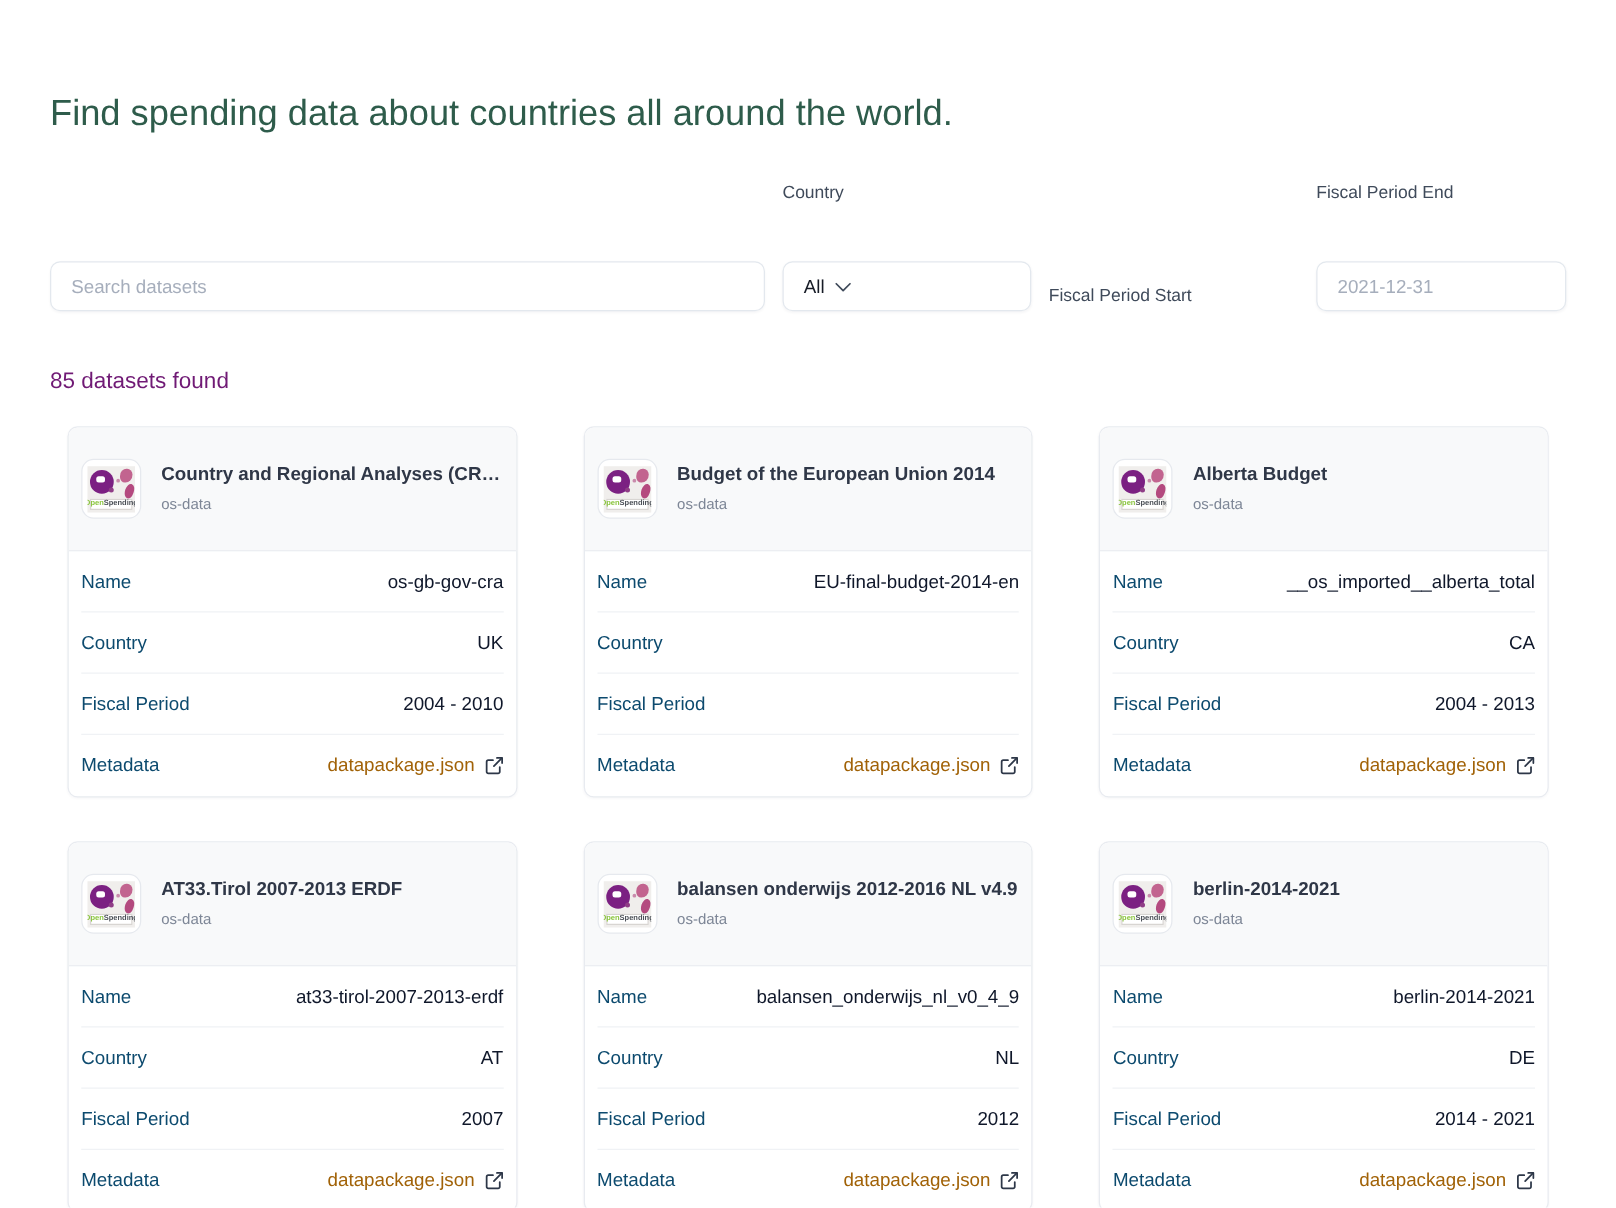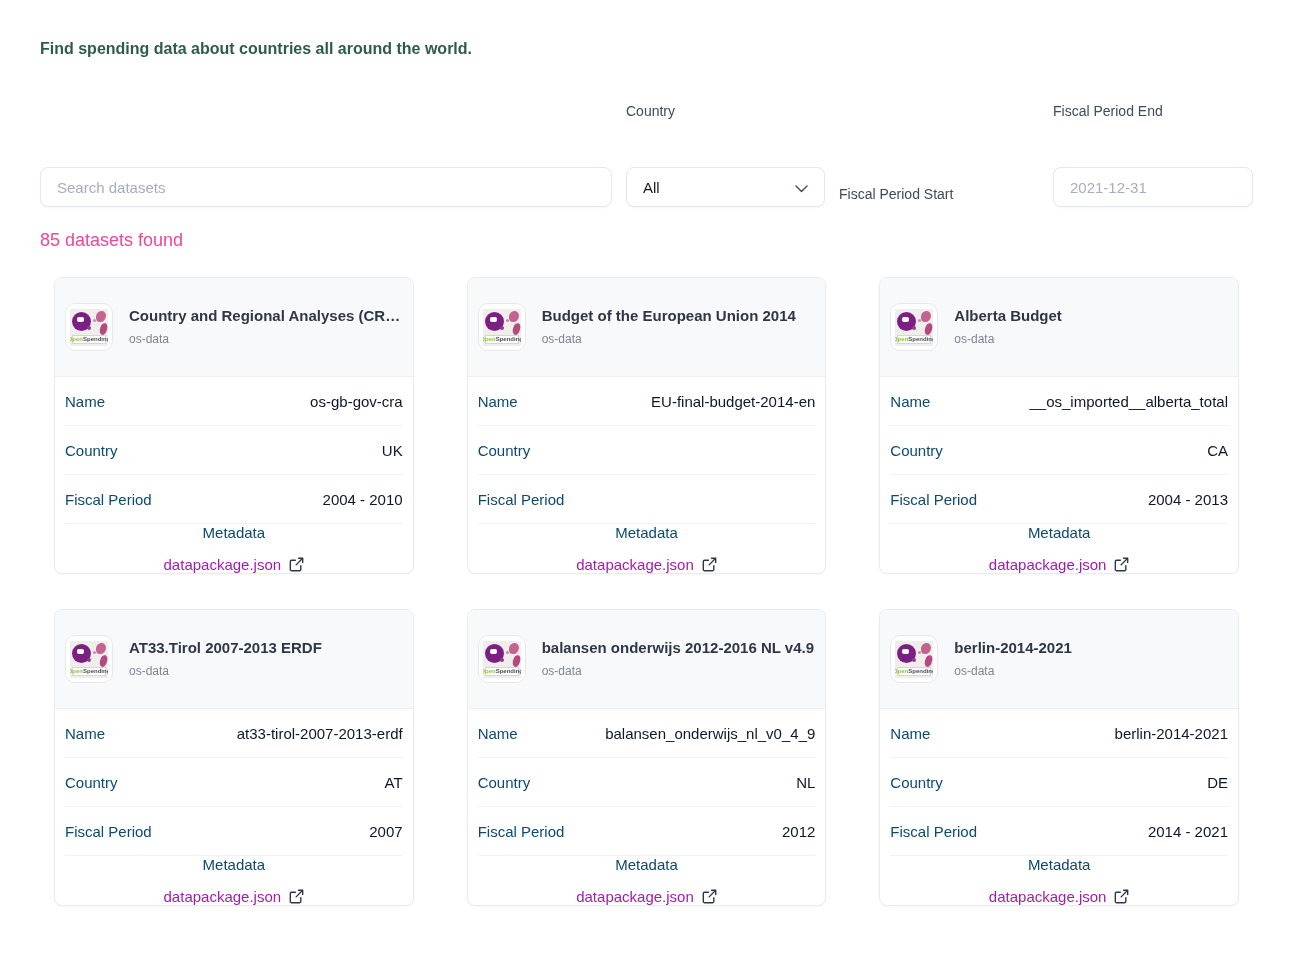--- a/index.html
+++ b/index.html
@@ -14,25 +14,26 @@
 
   h1.page-title {
     font-size: 44px;
     font-weight: 600;
     letter-spacing: -0.5px;
     color: var(--accent-green, #14976C);
     line-height: 48px;
     margin-bottom: 18px;
   }
   .page-subtitle {
-    font-size: 16px;
-    font-weight: 700;
+    font-size: 29px;
+    font-weight: 400;
     color: var(--subtitle-green, #2E5C4B);
     line-height: 30px;
     margin-bottom: 40px;
+    margin-top: 42px;
   }
 
   
   .filters { display: flex; gap: 14px; align-items: flex-end; }
   .filter-search { flex: 1; }
   .filter { display: flex; flex-direction: column; }
   .filter-label {
     font-size: 14px;
     color: #3f4a5a;
     margin-bottom: 6px;
@@ -51,30 +52,30 @@
     width: 100%;
     outline: none;
     margin-top: 43px;
   }
   input.control::placeholder { color: #a6aebc; opacity: 1; }
   .filter-country { width: 199px; }
   .filter-date { width: 200px; }
   .select-box {
     display: flex;
     align-items: center;
-    justify-content: space-between;
+    justify-content: flex-start;
     cursor: pointer;
   }
   .select-box svg { flex-shrink: 0; margin-left: 8px; }
 
   .results-count {
-    margin-top: 23px;
+    margin-top: 45px;
     margin-bottom: 26px;
     font-size: 18px;
-    color: #ec4899;
+    color: #701a75;
     line-height: 21px;
   }
 
   
   .grid {
     margin: 0 14px;
     display: grid;
     grid-template-columns: repeat(3, 1fr);
     column-gap: 53px;
     row-gap: 35px;
@@ -170,28 +171,28 @@
   
   .card-body { padding: 0 10px; }
   .field-row {
     height: 49px;
     display: flex;
     align-items: center;
     justify-content: space-between;
     border-bottom: 1px solid #f0f2f5;
     font-size: 15px;
   }
-  .field-row:last-child { border-bottom: none; flex-direction: column; }
+  .field-row:last-child { border-bottom: none; }
   .field-label { color: #0c4a6e; }
   .field-value { color: #0f172a; }
   .meta-link {
     display: inline-flex;
     align-items: center;
     gap: 8px;
-    color: #a21caf;
+    color: #a16207;
     text-decoration: none;
     cursor: pointer;
     justify-content: flex-end;
   }
   .meta-link svg { display: block; }
 </style>
 </head>
 <body>
 
 <div class="page">

